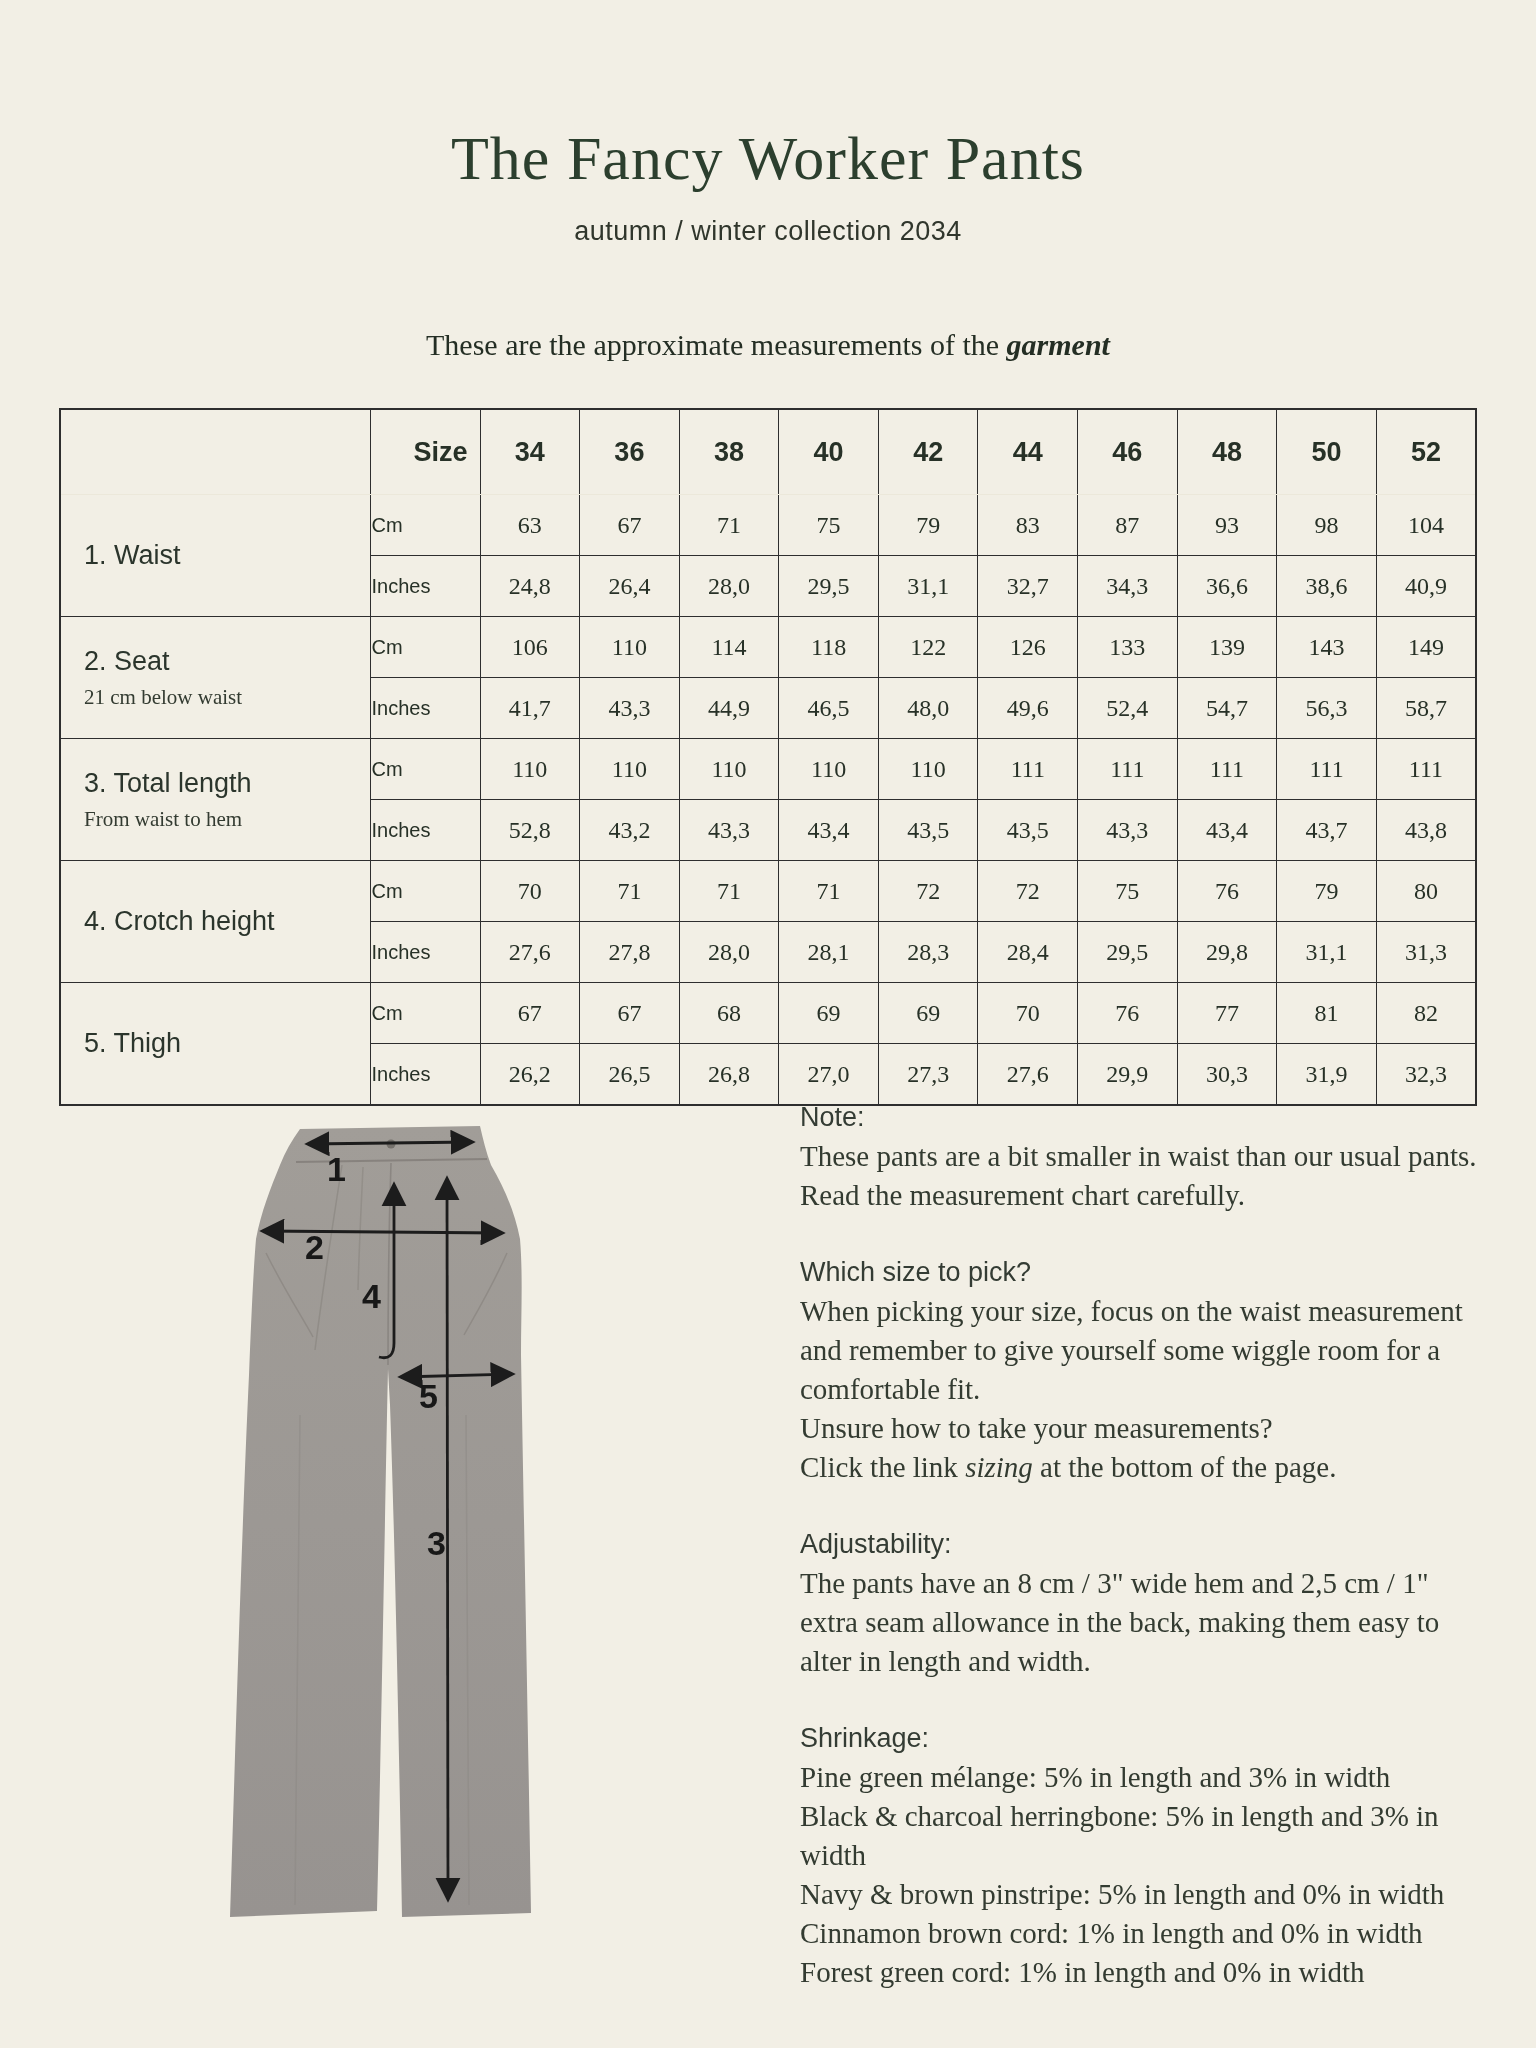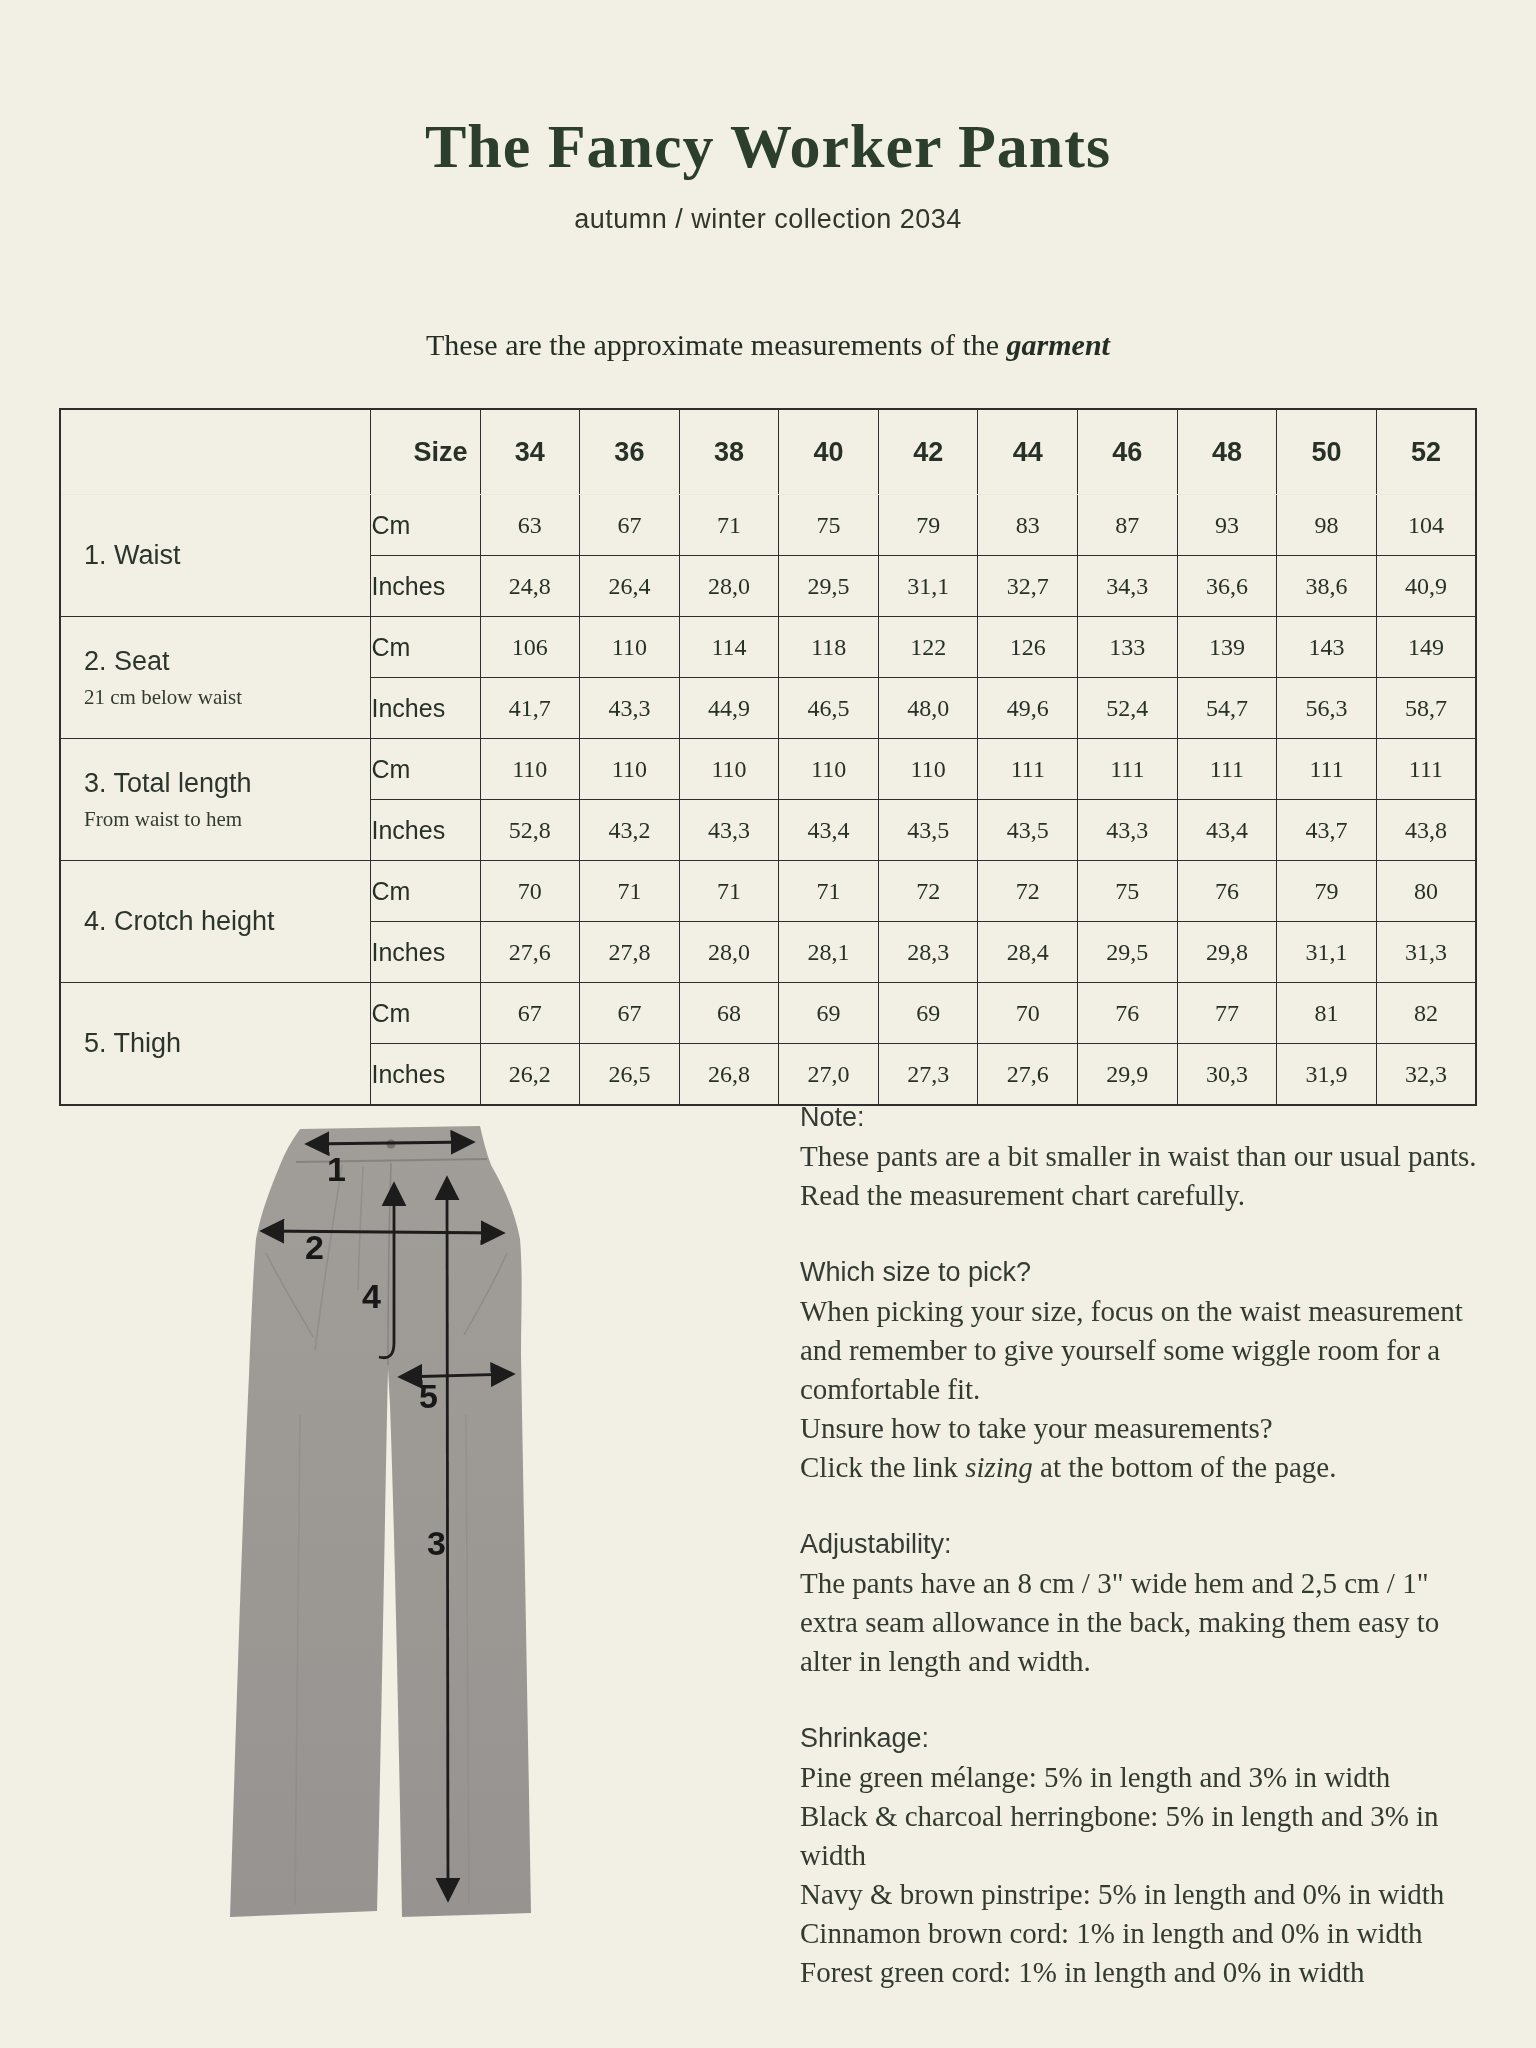--- a/index.html
+++ b/index.html
@@ -7,22 +7,22 @@
     position:relative;
     width:1536px;height:2048px;
     background:#f2efe5;
     font-family:"Liberation Sans",sans-serif;
     overflow:hidden;
   }
   
   .hdr{position:absolute;top:112px;left:0;width:1536px;text-align:center;}
   .title{
     font-family:"Liberation Serif",serif;
-    font-size:62px;font-weight:700;line-height:68px;
-    color:#2c3f2e;letter-spacing:1px;margin:0;
+    font-size:62px;font-weight:400;line-height:68px;
+    color:#2c3f2e;letter-spacing:1px;margin:12px;
   }
   .subtitle{
     font-size:27px;color:#30362c;margin-top:24px;letter-spacing:0.5px;
   }
   
   .intro{
     position:absolute;top:328px;left:0;width:1536px;text-align:center;
     font-family:"Liberation Serif",serif;font-size:30px;color:#242e24;margin:0;
   }
   .intro em{font-weight:700;font-style:italic;}
@@ -44,21 +44,21 @@
     text-align:center;
     border-bottom-color:#ece8da;
   }
   th.corner{border-bottom-color:#2e2e2e;}
   th.size-head{text-align:left;padding-left:32px;}
   tbody td{height:58px;}
   td.val{
     font-family:"Liberation Serif",serif;
     font-size:24px;text-align:center;
   }
-  td.unit{font-size:25px;text-align:left;}
+  td.unit{font-size:20px;text-align:left;}
   td.g{
     background:#273a2a;color:#f1eee0;
     border:1px solid #ece8da;
   }
   td.rowlabel{
     text-align:left;padding-left:23px;
   }
   .rl-main{font-size:27px;color:#2b352c;}
   .rl-sub{
     font-family:"Liberation Serif",serif;

